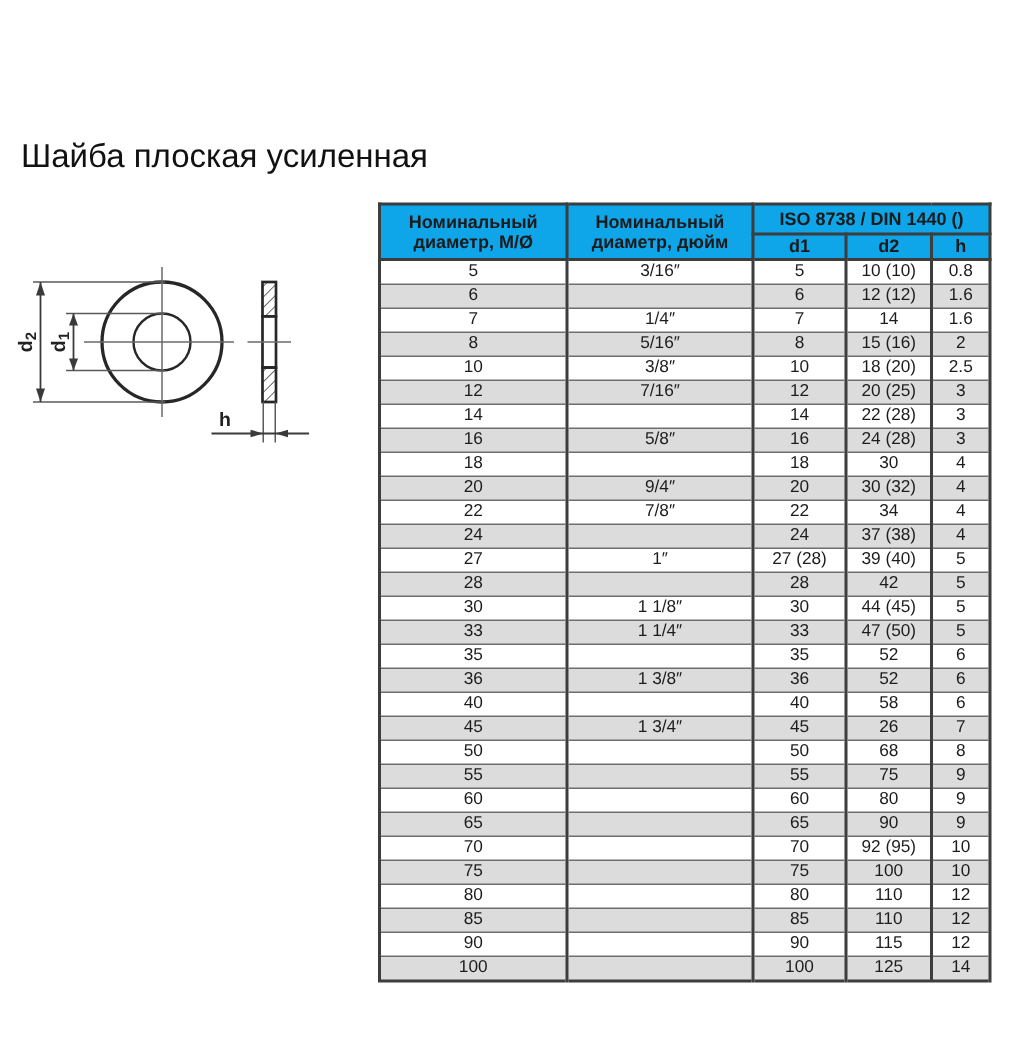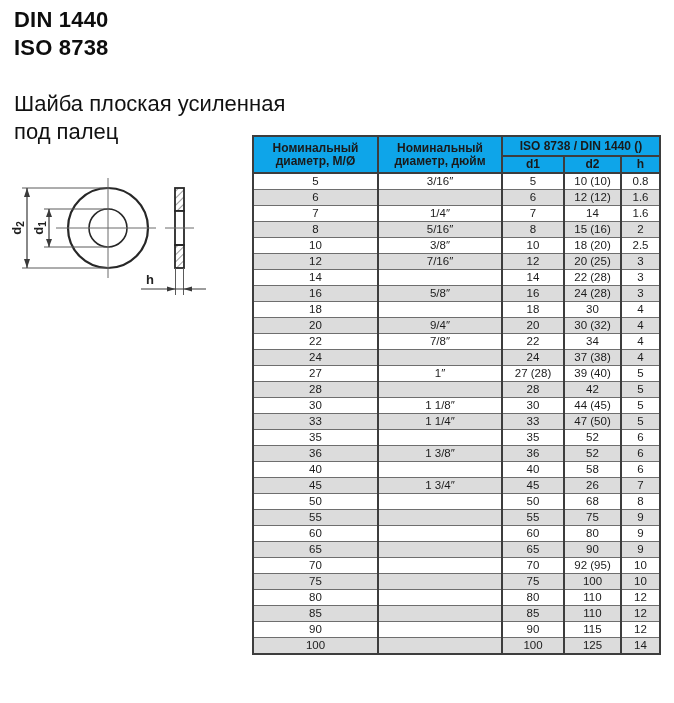--- a/index.html
+++ b/index.html
@@ -35,28 +35,23 @@
     border-left:2px solid #3d3d3d; border-right:2px solid #3d3d3d;
     background:#ffffff;
   }
   .dim-table tr.stripe td { background:#dcdcdc; }
 </style>
 </head>
 <body>
 
 <div class="page">
 
-  <div class="title-block">
-    <div class="title-line">DIN 1440</div>
-    <div class="title-line">ISO 8738</div>
-  </div>
 
   <div class="subtitle-block">
     <div class="subtitle-line">Шайба плоская усиленная</div>
-    <div class="subtitle-line">под палец</div>
   </div>
 
   <svg class="drawing" width="250" height="190" viewBox="0 0 250 190" xmlns="http://www.w3.org/2000/svg">
     <defs>
       <pattern id="hatch" width="5" height="5" patternUnits="userSpaceOnUse" patternTransform="rotate(45)">
         <line x1="0" y1="0" x2="0" y2="5" stroke="#4a4a4a" stroke-width="1.1"></line>
       </pattern>
     </defs>
 
     <g>

